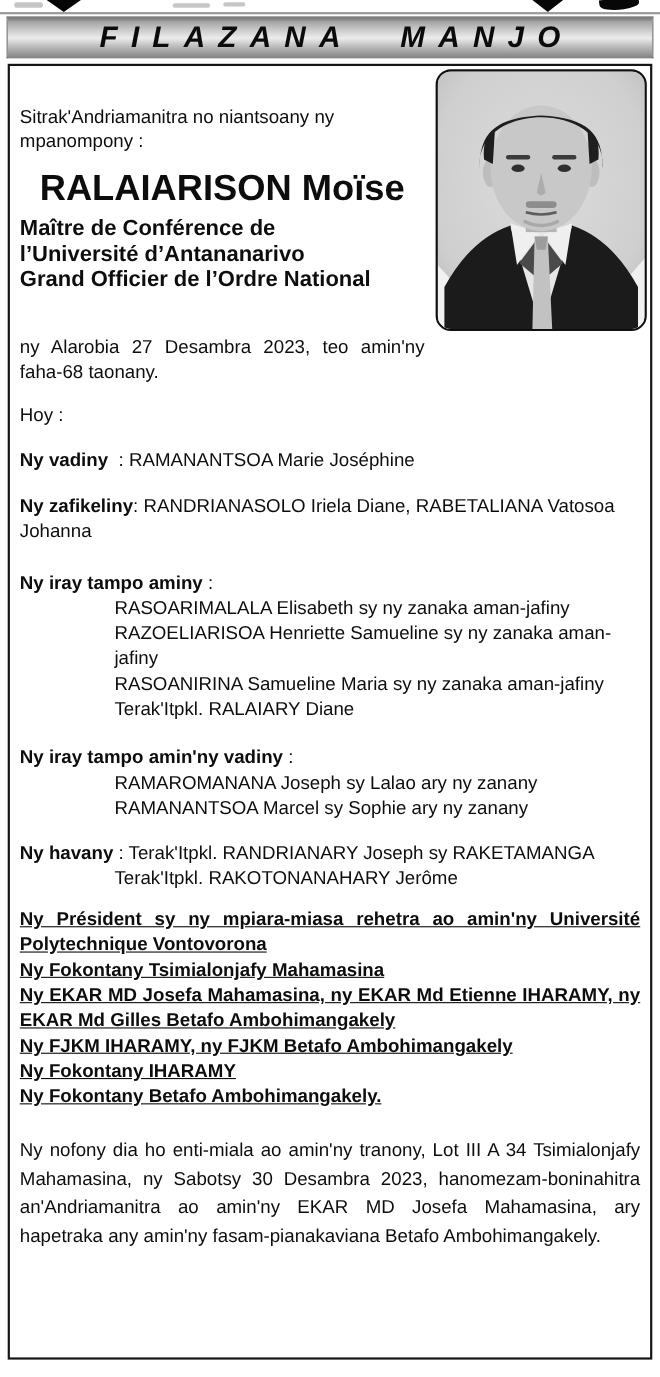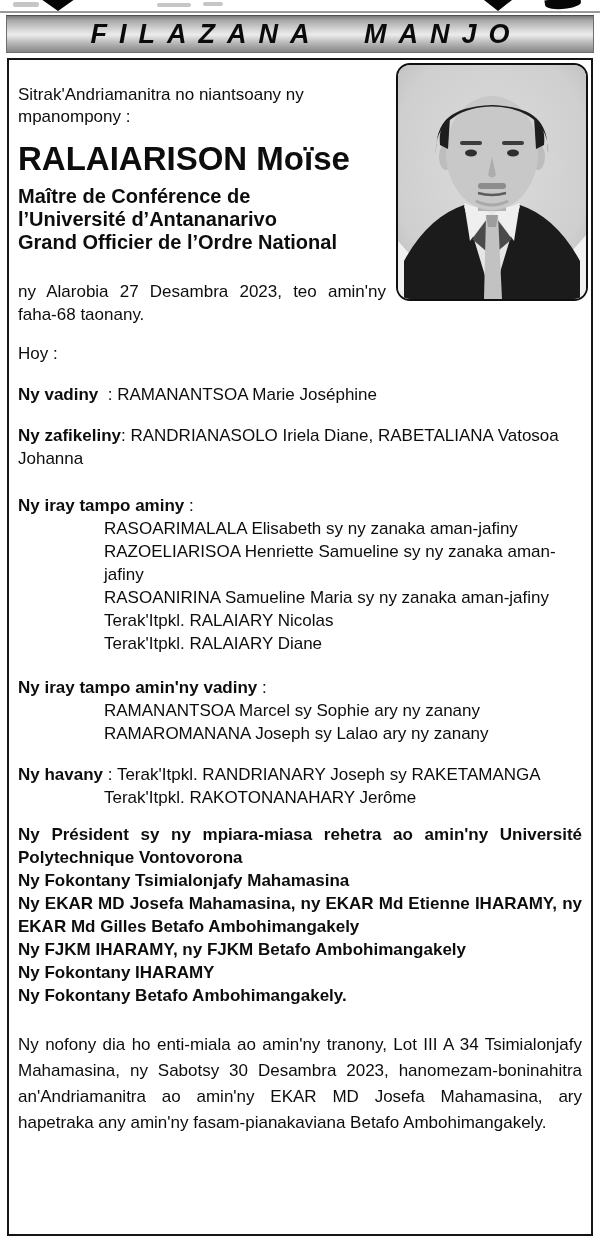--- a/index.html
+++ b/index.html
@@ -53,54 +53,54 @@
     letter-spacing: 12px; word-spacing: 24px;
     color: #0b0b0b; padding-left: 12px; white-space: nowrap;
   }
 
   
   .main-box {
     position: relative;
     margin: 5px 7px 0;
     height: 1178px;
     border: 2px solid #151515;
-    padding: 0 9px;
+    padding: 12px 9px;
     background: #ffffff;
   }
 
   
   .photo-frame {
     position: absolute; top: 3px; right: 3px;
     width: 192px; height: 238px;
     border: 2px solid #101010; border-radius: 14px;
     overflow: hidden; background: #d6d6d6;
   }
   .photo-frame svg { display: block; }
 
   .lead { margin-right: 196px; }
   .intro { margin: 24px 0 0; font-size: 17px; line-height: 22px; }
   .name {
     margin: 13px 0 0; font-size: 33px; line-height: 35px;
-    font-weight: bold;
+    text-align: center; font-weight: bold;
   }
   .titles {
     margin-top: 9px; text-align: left;
     font-weight: bold; font-size: 20px; line-height: 23px;
   }
-  .death { margin: 26px 0 0; font-size: 17px; line-height: 23px; text-align: justify; }
+  .death { margin: 38px 0 0; font-size: 17px; line-height: 23px; text-align: justify; }
   .hoy { margin: 17px 0 18px; font-size: 17px; line-height: 22px; }
 
   .entry { margin: 18px 0 0; font-size: 17px; line-height: 23px; }
   .entry .lbl { font-weight: bold; }
   .entry .sub { padding-left: 86px; }
   .entry.gap-lg { }
   .entry.gap-md { margin-top: 24px; }
   .entry.gap-sm { margin-top: 21px; }
 
-  .condolences { margin-top: 14px; font-weight: bold; font-size: 17px; line-height: 23px; }
+  .condolences { margin-top: 14px; font-weight: bold; font-size: 17px; line-height: 23px; text-decoration: underline; }
   .condolences .cline { text-align: justify; }
 
   .funeral { margin: 25px 0 0; font-size: 17px; line-height: 26px; text-align: justify; }
 </style>
 </head>
 <body>
 
 <div class="page">
 
   <div class="top-strip">
@@ -193,28 +193,27 @@
 
     <div class="entry gap-lg">
       <span class="lbl">Ny zafikeliny</span><span>: RANDRIANASOLO Iriela Diane, RABETALIANA Vatosoa Johanna</span>
     </div>
 
     <div class="entry gap-md">
       <span class="lbl">Ny iray tampo aminy</span><span> :</span>
       <div class="sub">RASOARIMALALA Elisabeth sy ny zanaka aman-jafiny</div>
       <div class="sub">RAZOELIARISOA Henriette Samueline sy ny zanaka aman-jafiny</div>
       <div class="sub">RASOANIRINA Samueline Maria sy ny zanaka aman-jafiny</div>
-      <div class="sub">Terak'Itpkl. RALAIARY Nicolas</div>
       <div class="sub">Terak'Itpkl. RALAIARY Diane</div>
     </div>
 
     <div class="entry gap-sm">
       <span class="lbl">Ny iray tampo amin'ny vadiny</span><span> :</span>
+      <div class="sub">RAMAROMANANA Joseph sy Lalao ary ny zanany</div>
       <div class="sub">RAMANANTSOA Marcel sy Sophie ary ny zanany</div>
-      <div class="sub">RAMAROMANANA Joseph sy Lalao ary ny zanany</div>
     </div>
 
     <div class="entry">
       <span class="lbl">Ny havany</span><span> : Terak'Itpkl. RANDRIANARY Joseph sy RAKETAMANGA</span>
       <div class="sub">Terak'Itpkl. RAKOTONANAHARY Jerôme</div>
     </div>
 
     <div class="condolences">
       <div class="cline">Ny Président sy ny mpiara-miasa rehetra ao amin'ny Université Polytechnique Vontovorona</div>
       <div class="cline">Ny Fokontany Tsimialonjafy Mahamasina</div>

